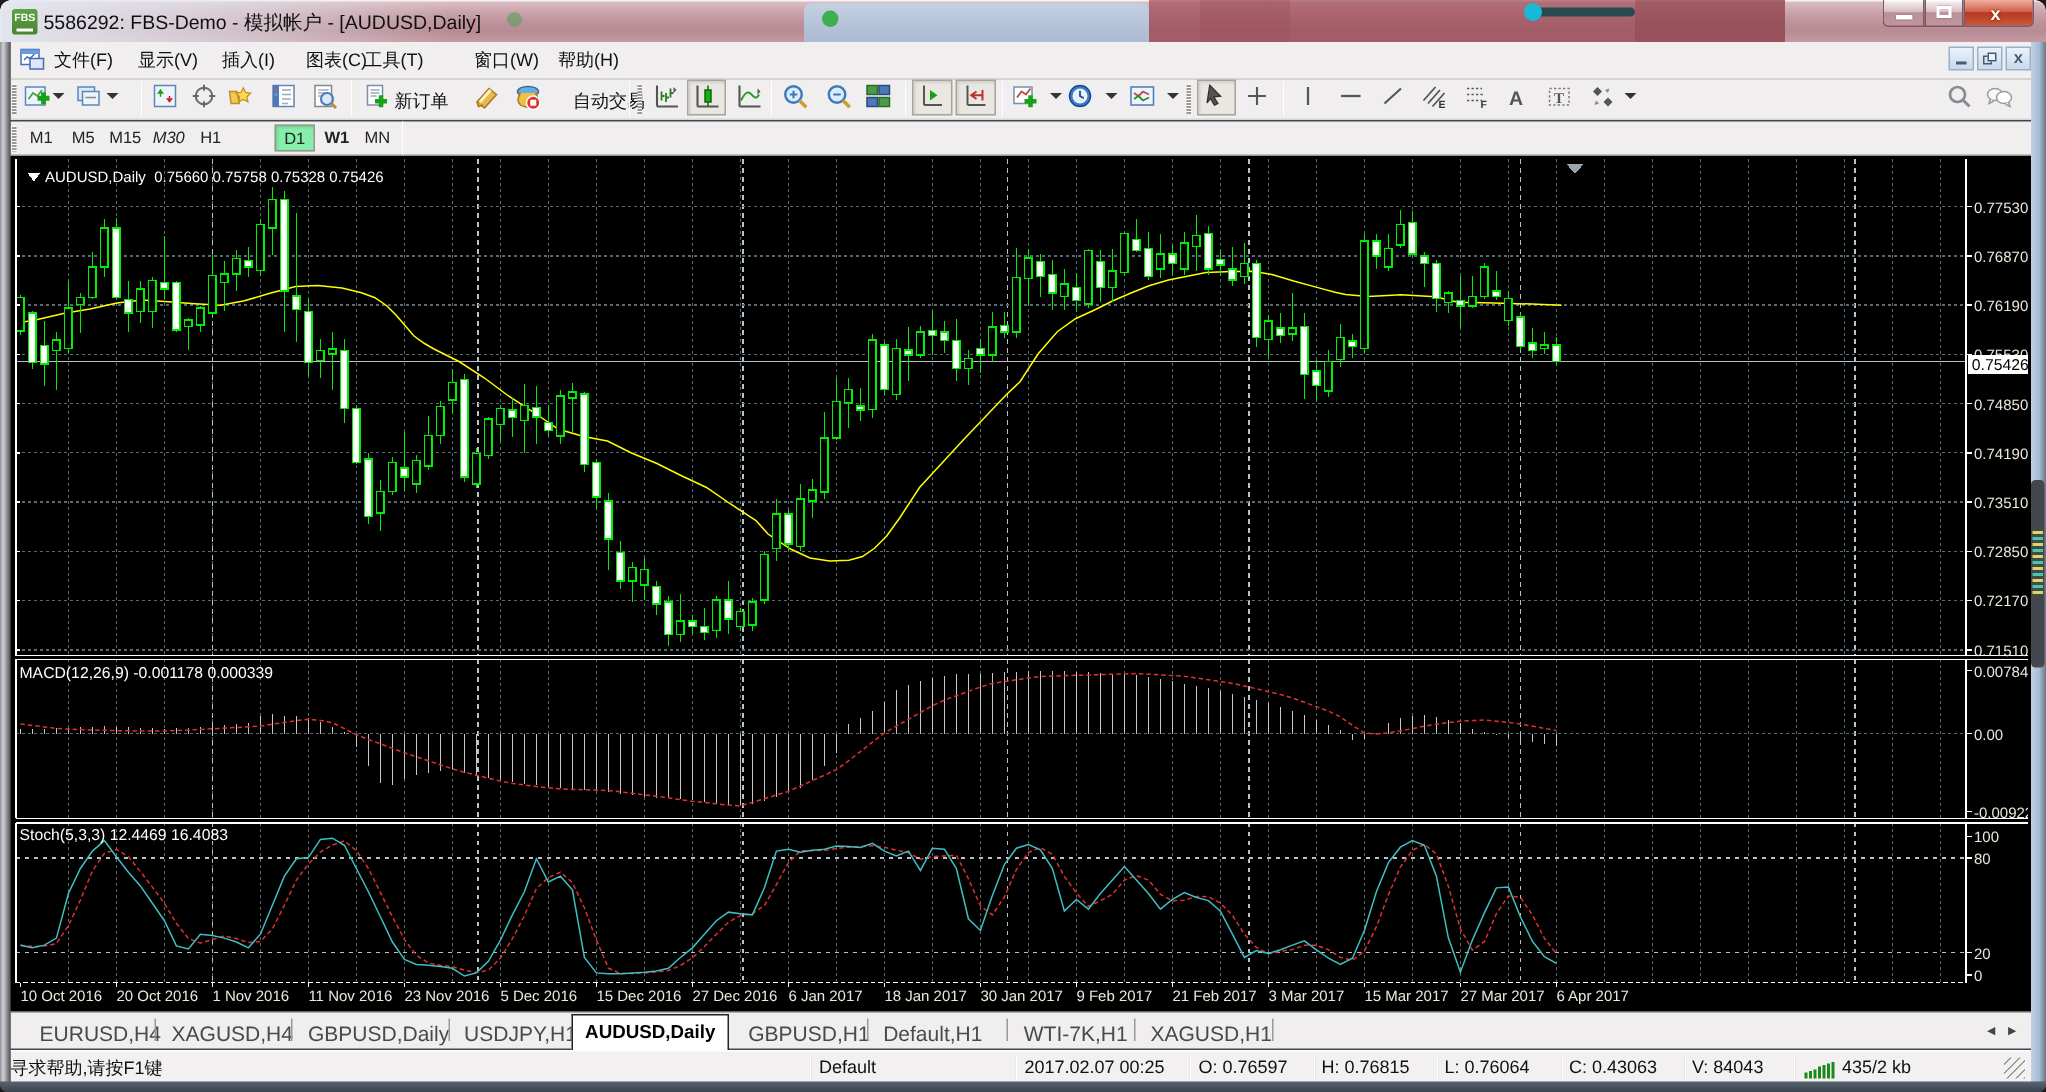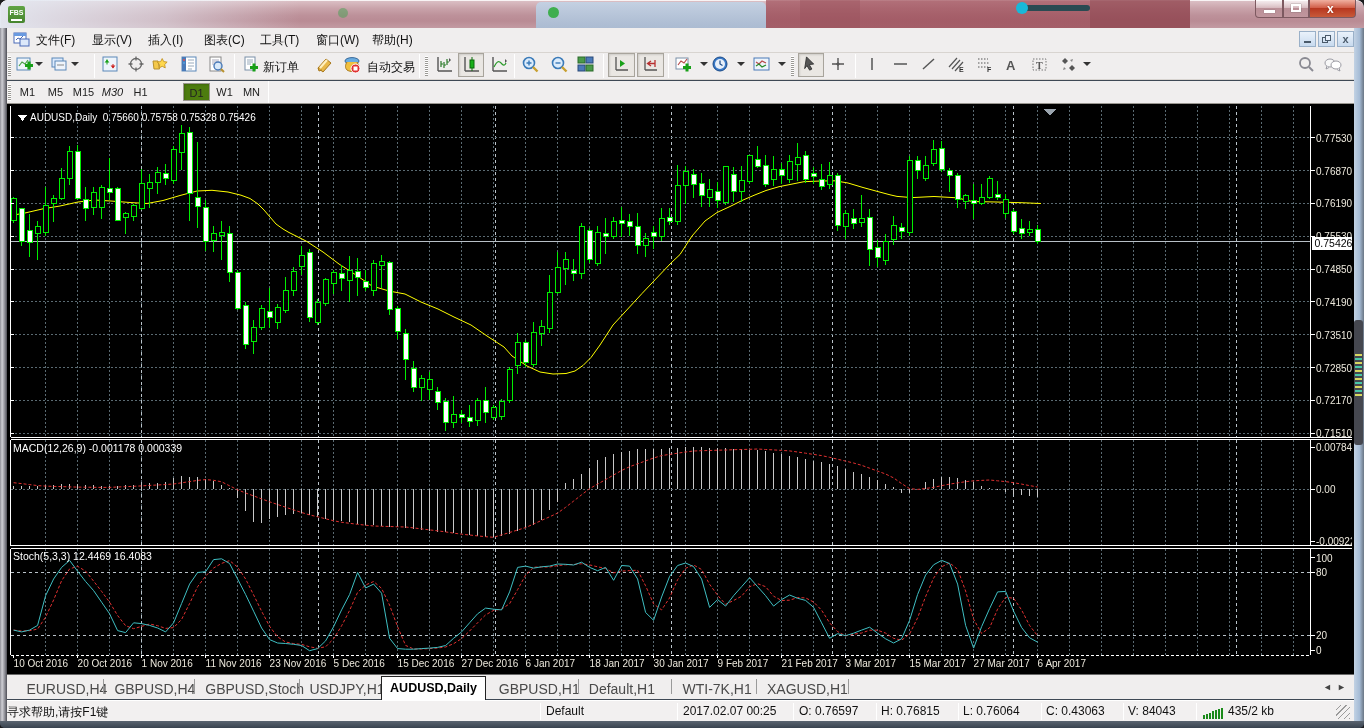--- a/index.html
+++ b/index.html
@@ -12,21 +12,21 @@
 .blob2 { position:absolute; left:766px; top:0px; width:424px; height:28px; background:linear-gradient(#a45560,#994a55); opacity:.75; }
 .fbslogo { position:absolute; left:8px; top:6px; width:17px; height:17px; background:linear-gradient(#5fa344,#47852f); border-radius:2px; color:#fff; font-size:7px; font-weight:bold; text-align:center; line-height:14px; }
 .title { position:absolute; left:29px; top:6px; font-size:13px; color:#101010; }
 .wbtn { position:absolute; top:0; height:18px; border:1px solid #7d5960; border-top:none; background:linear-gradient(rgba(255,255,255,.75),rgba(255,255,255,.25) 45%,rgba(160,110,118,.35) 50%,rgba(200,160,166,.45)); }
 .wbtn.close { background:linear-gradient(#f0b0a0,#d2604a 45%,#b83820 50%,#c85a3a); }
 .menubar { position:absolute; left:7px; top:28px; width:1347px; height:25px; background:#f0eeee; border-bottom:1px solid #d8d4d0; }
 .mitem { position:absolute; top:4px; font-size:12px; color:#111; }
 .toolbar { position:absolute; left:7px; top:53px; width:1347px; height:27px; background:#f0eeee; border-bottom:1px solid #d8d4d0; }
 .tfwrap { position:absolute; left:7px; top:81px; width:1347px; height:23px; background:#f0eeee; border-bottom:1px solid #98958f; }
 .tfbtn { position:absolute; width:27px; height:18px; font-size:11px; color:#222; text-align:center; line-height:18px; }
-.tfbtn.sel { border:1px solid #9a968e; background:#4d7c0f; box-shadow:inset 1px 1px 2px rgba(0,0,0,.15); }
+.tfbtn.sel { border:1px solid #9a968e; background:#86efac; box-shadow:inset 1px 1px 2px rgba(0,0,0,.15); }
 .tbtext { position:absolute; top:59px; font-size:12px; color:#111; }
 .pressedbox { position:absolute; border:1px solid #a8a49c; background:#eae7e3; box-shadow:inset 1px 1px 2px rgba(0,0,0,.12); }
 .chartbg { position:absolute; left:7px; top:104px; width:1347px; height:570px; background:#000; }
 .tabbar { position:absolute; left:7px; top:674px; width:1347px; height:25px; background:#f0eeee; border-top:1px solid #6a6a6a; }
 .tab { position:absolute; top:6px; font-size:14px; color:#4a4a4a; }
 .tabsep { position:absolute; top:4px; width:1px; height:15px; background:#9a9a9a; }
 .activetab { position:absolute; left:374px; top:1px; width:105px; height:24px; background:#fff; border:1px solid #222; border-bottom:none; font-size:12.5px; font-weight:bold; color:#000; text-align:center; line-height:22px; }
 .statusbar { position:absolute; left:7px; top:700px; width:1347px; height:33px; background:#f2f0f0; border-top:1px solid #fff; }
 .stxt { position:absolute; top:3px; font-size:12px; color:#111; }
 .stsep { position:absolute; top:2px; width:1px; height:17px; background:#b0ada8; border-right:1px solid #fff; }
@@ -692,20 +692,21 @@
   <div style="position:absolute;left:0;top:0;width:300px;height:28px;background:linear-gradient(90deg,rgba(228,233,242,.95) 0%,rgba(228,233,242,.55) 55%,rgba(228,233,242,0) 100%)"></div>
   <div class="blob2"></div>
   <div class="blob1"></div>
   <div style="position:absolute;left:548px;top:7px;width:11px;height:11px;border-radius:50%;background:#3fae4f"></div>
   <div style="position:absolute;left:338px;top:8px;width:10px;height:10px;border-radius:50%;background:rgba(80,160,90,.55)"></div>
   <div style="position:absolute;left:1090px;top:0;width:100px;height:28px;background:rgba(130,60,70,.35)"></div>
   <div style="position:absolute;left:800px;top:0;width:60px;height:28px;background:rgba(150,75,85,.3)"></div>
   <div style="position:absolute;left:1020px;top:5px;width:70px;height:6px;background:#2a4a52;border-radius:3px"></div>
   <div style="position:absolute;left:1016px;top:2px;width:12px;height:12px;background:#18b8d8;border-radius:50%"></div>
   <div class="fbslogo">FBS<div style="position:absolute;left:3px;bottom:2px;width:11px;height:2px;background:#fff"></div></div>
+  <div class="title">5586292: FBS-Demo - 模拟帐户 - [AUDUSD,Daily]</div>
   <div class="wbtn" style="left:1255px;width:28px;border-radius:0 0 0 4px;">
         <div style="position:absolute;left:8px;top:10px;width:11px;height:3px;background:#fff;box-shadow:0 0 1px #555"></div>
       </div>
   <div class="wbtn" style="left:1283px;width:26px;">
         <div style="position:absolute;left:7px;top:4px;width:10px;height:8px;border:2px solid #fff;box-shadow:0 0 1px #555"></div>
       </div>
   <div class="wbtn close" style="left:1309px;width:47px;border-radius:0 0 4px 0;">
         <div style="position:absolute;left:17px;top:2px;color:#fff;font-weight:bold;font-size:12px;text-shadow:0 0 2px #801800">x</div>
       </div>
 </div>
@@ -713,21 +714,21 @@
   <svg style="position:absolute;left:6px;top:3px" width="18" height="18" viewBox="0 0 18 18">
         <rect x="1" y="2" width="12" height="10" fill="#fff" stroke="#4a6ab8"></rect>
         <rect x="1" y="2" width="12" height="3" fill="#6a9ae0"></rect>
         <path d="M3 9l2-2 2 1 3-3" stroke="#4a6ab8" fill="none"></path>
         <rect x="7" y="8" width="9" height="7" fill="#dce8fa" stroke="#4a6ab8"></rect>
       </svg>
   <div class="mitem" style="left:29px">文件(F)</div>
 <div class="mitem" style="left:85px">显示(V)</div>
 <div class="mitem" style="left:141px">插入(I)</div>
 <div class="mitem" style="left:197px">图表(C)</div>
-<div class="mitem" style="left:253px">工具(T)</div>
+<div class="mitem" style="left:236px">工具(T)</div>
 <div class="mitem" style="left:309px">窗口(W)</div>
 <div class="mitem" style="left:365px">帮助(H)</div>
   <div style="position:absolute;left:1292px;top:3px;width:17px;height:16px;border:1px solid #9ab0c8;background:linear-gradient(#eaf2fb,#c8daee);">
         <div style="position:absolute;left:4px;top:9px;width:7px;height:2px;background:#4a5a6a"></div>
       </div>
   <div style="position:absolute;left:1311px;top:3px;width:17px;height:16px;border:1px solid #9ab0c8;background:linear-gradient(#eaf2fb,#c8daee);">
         <div style="position:absolute;left:3px;top:5px;width:6px;height:6px;border:1px solid #4a5a6a"></div>
         <div style="position:absolute;left:6px;top:3px;width:6px;height:6px;border:1px solid #4a5a6a;background:#e8f0fa"></div>
       </div>
   <div style="position:absolute;left:1330px;top:3px;width:17px;height:16px;border:1px solid #9ab0c8;background:linear-gradient(#eaf2fb,#c8daee);color:#4a5a6a;font-size:11px;font-weight:bold;text-align:center;line-height:15px;">x</div>
@@ -787,21 +788,21 @@
       <path d="M2 12L10 3l5 4-8 9z" fill="#e8b84a" stroke="#a8781e"></path>
       <path d="M4 12l7-8" stroke="#fff0c0" stroke-width="2"></path>
       <path d="M2 12l1 3 3-1" fill="#d8a83a" stroke="#a8781e"></path>
     </svg>
 <svg style="position:absolute;left:343px;top:56px" width="18" height="18" viewBox="0 0 18 18">
       <ellipse cx="9" cy="5" rx="7" ry="3.4" fill="#6aace0" stroke="#3a6a9a"></ellipse>
       <path d="M4 6c-2 3-2 6 0 8 3 2 8 2 10 0 2-2 2-5 0-8" fill="#f0c040" stroke="#a8781e"></path>
       <circle cx="12.5" cy="12.5" r="4.5" fill="#e03030" stroke="#fff"></circle>
       <rect x="10.5" y="10.5" width="4" height="4" fill="#fff"></rect>
     </svg>
-<div class="tbtext" style="left:367px;">自动交易</div>
+<div class="tbtext" style="left:382px;">自动交易</div>
 <div style="position:absolute;left:419px;top:54px;width:1px;height:24px;background:#c9c5c0;border-right:1px solid #fff;"></div>
 <div style="position:absolute;left:425px;top:56px;width:3px;height:20px;background-image:repeating-linear-gradient(#fff 0 1px,#9a9894 1px 2px);"></div>
 <svg style="position:absolute;left:436px;top:56px" width="18" height="18" viewBox="0 0 18 18">
       <path d="M2 1v14M2 15h14" stroke="#555" stroke-width="1.4"></path>
       <path d="M5 11V5M5 8h2M8 12V6M8 9h2M11 9V3M11 6h2" stroke="#2a7a2a" stroke-width="1.2"></path>
       <path d="M13 2l2 2-2 2z" fill="#555"></path>
     </svg>
 <div class="pressedbox" style="left:458px;top:53px;width:26px;height:24px;"></div>
 <svg style="position:absolute;left:463px;top:56px" width="18" height="18" viewBox="0 0 18 18">
       <path d="M2 1v14M2 15h14" stroke="#555" stroke-width="1.4"></path>
@@ -910,27 +911,27 @@
     </svg>
 <div class="tfwrap"></div>
 <div style="position:absolute;left:8px;top:84px;width:3px;height:17px;background-image:repeating-linear-gradient(#fff 0 1px,#9a9894 1px 2px);"></div>
 <div class="tfbtn" style="left:14px;top:83px;">M1</div>
 <div class="tfbtn" style="left:42px;top:83px;">M5</div>
 <div class="tfbtn" style="left:70px;top:83px;">M15</div>
 <div class="tfbtn" style="left:99px;top:83px;font-style:italic;">M30</div>
 <div class="tfbtn" style="left:127px;top:83px;">H1</div>
 <div class="tfbtn" style="left:154px;top:83px;margin-left:28px;">H4</div>
 <div class="tfbtn sel" style="left:183px;top:83px;">D1</div>
-<div class="tfbtn" style="left:211px;top:83px;">W1</div>
+<div class="tfbtn" style="left:211px;top:83px;font-weight:bold;">W1</div>
 <div class="tfbtn" style="left:238px;top:83px;">MN</div>
 <div style="position:absolute;left:268px;top:81px;width:1px;height:22px;background:#c9c5c0;border-right:1px solid #fff"></div>
 <div class="tabbar">
 <div class="tab" style="left:19.4px">EURUSD,H4</div>
-<div class="tab" style="left:107.4px">GBPUSD,H4</div>
-<div class="tab" style="left:198.3px">GBPUSD,Stoch</div>
+<div class="tab" style="left:107.4px">XAGUSD,H4</div>
+<div class="tab" style="left:198.3px">GBPUSD,Daily</div>
 <div class="tab" style="left:302.4px">USDJPY,H1</div>
 <div class="tab" style="left:491.8px">GBPUSD,H1</div>
 <div class="tab" style="left:581.8px">Default,H1</div>
 <div class="tab" style="left:675.5px">WTI-7K,H1</div>
 <div class="tab" style="left:760.0px">XAGUSD,H1</div>
 <div class="tabsep" style="left:95.6px"></div>
 <div class="tabsep" style="left:186.5px"></div>
 <div class="tabsep" style="left:292.1px"></div>
 <div class="tabsep" style="left:571.3px"></div>
 <div class="tabsep" style="left:663.6px"></div>

